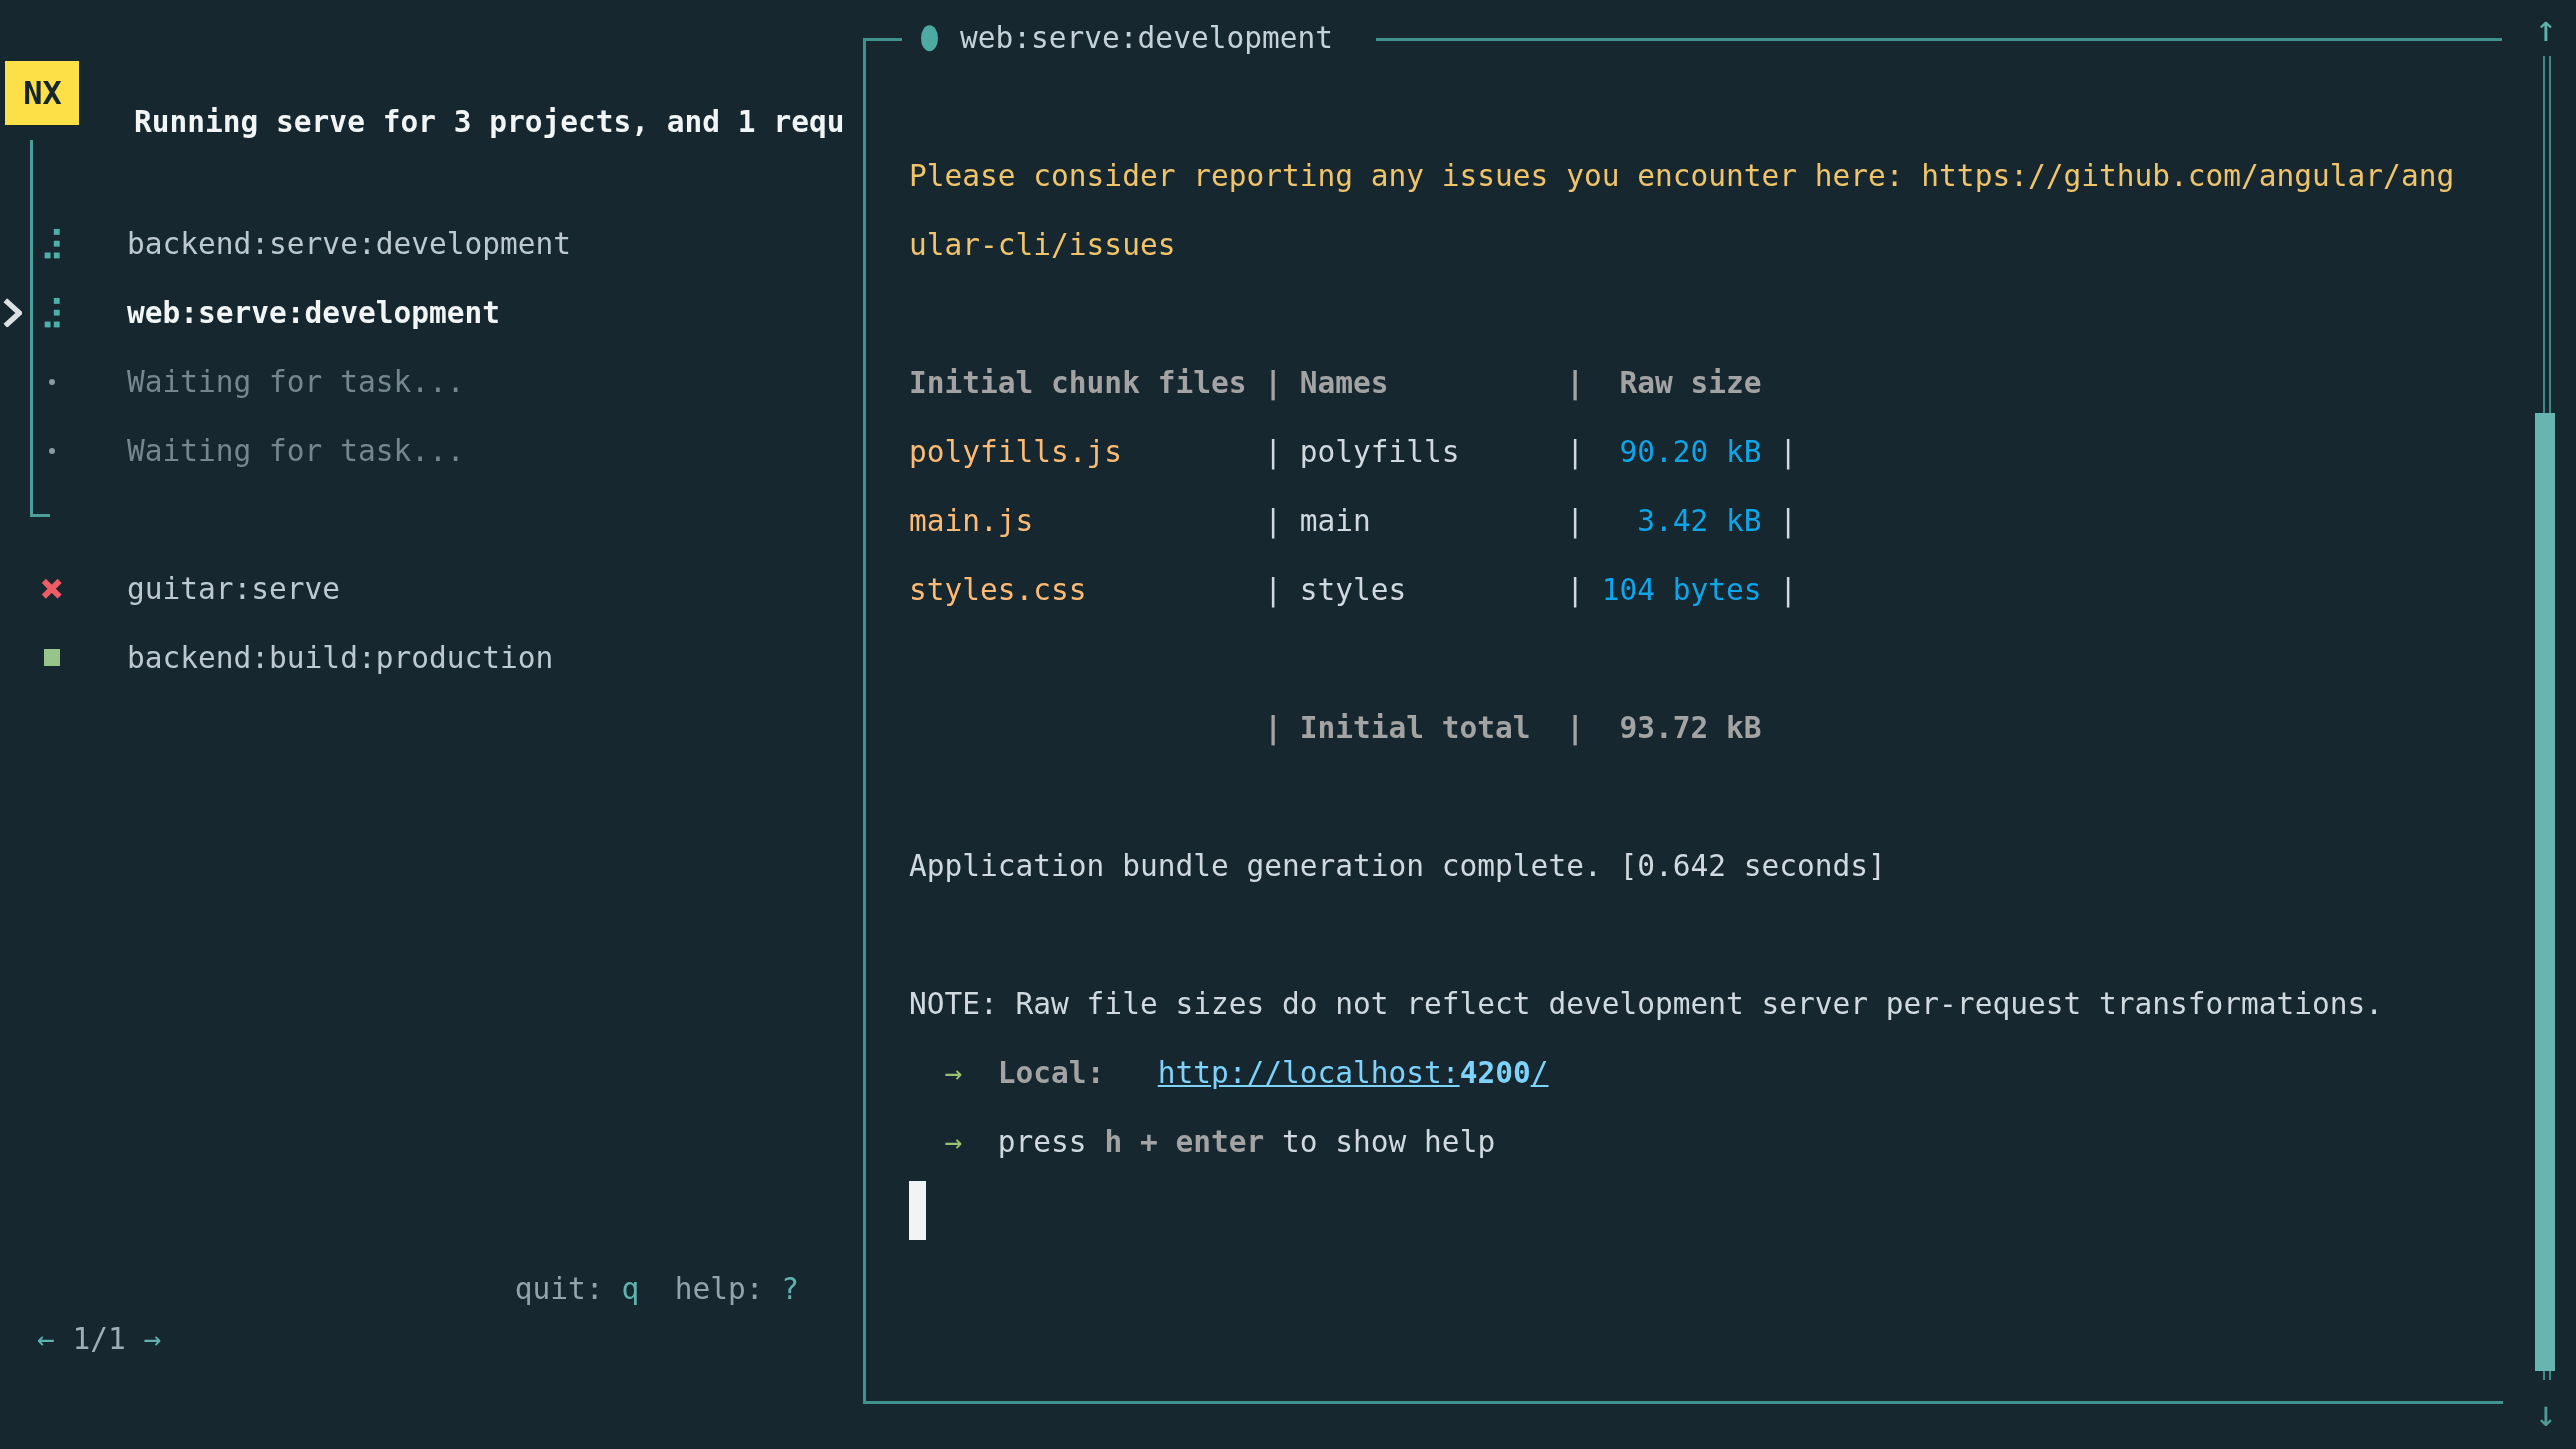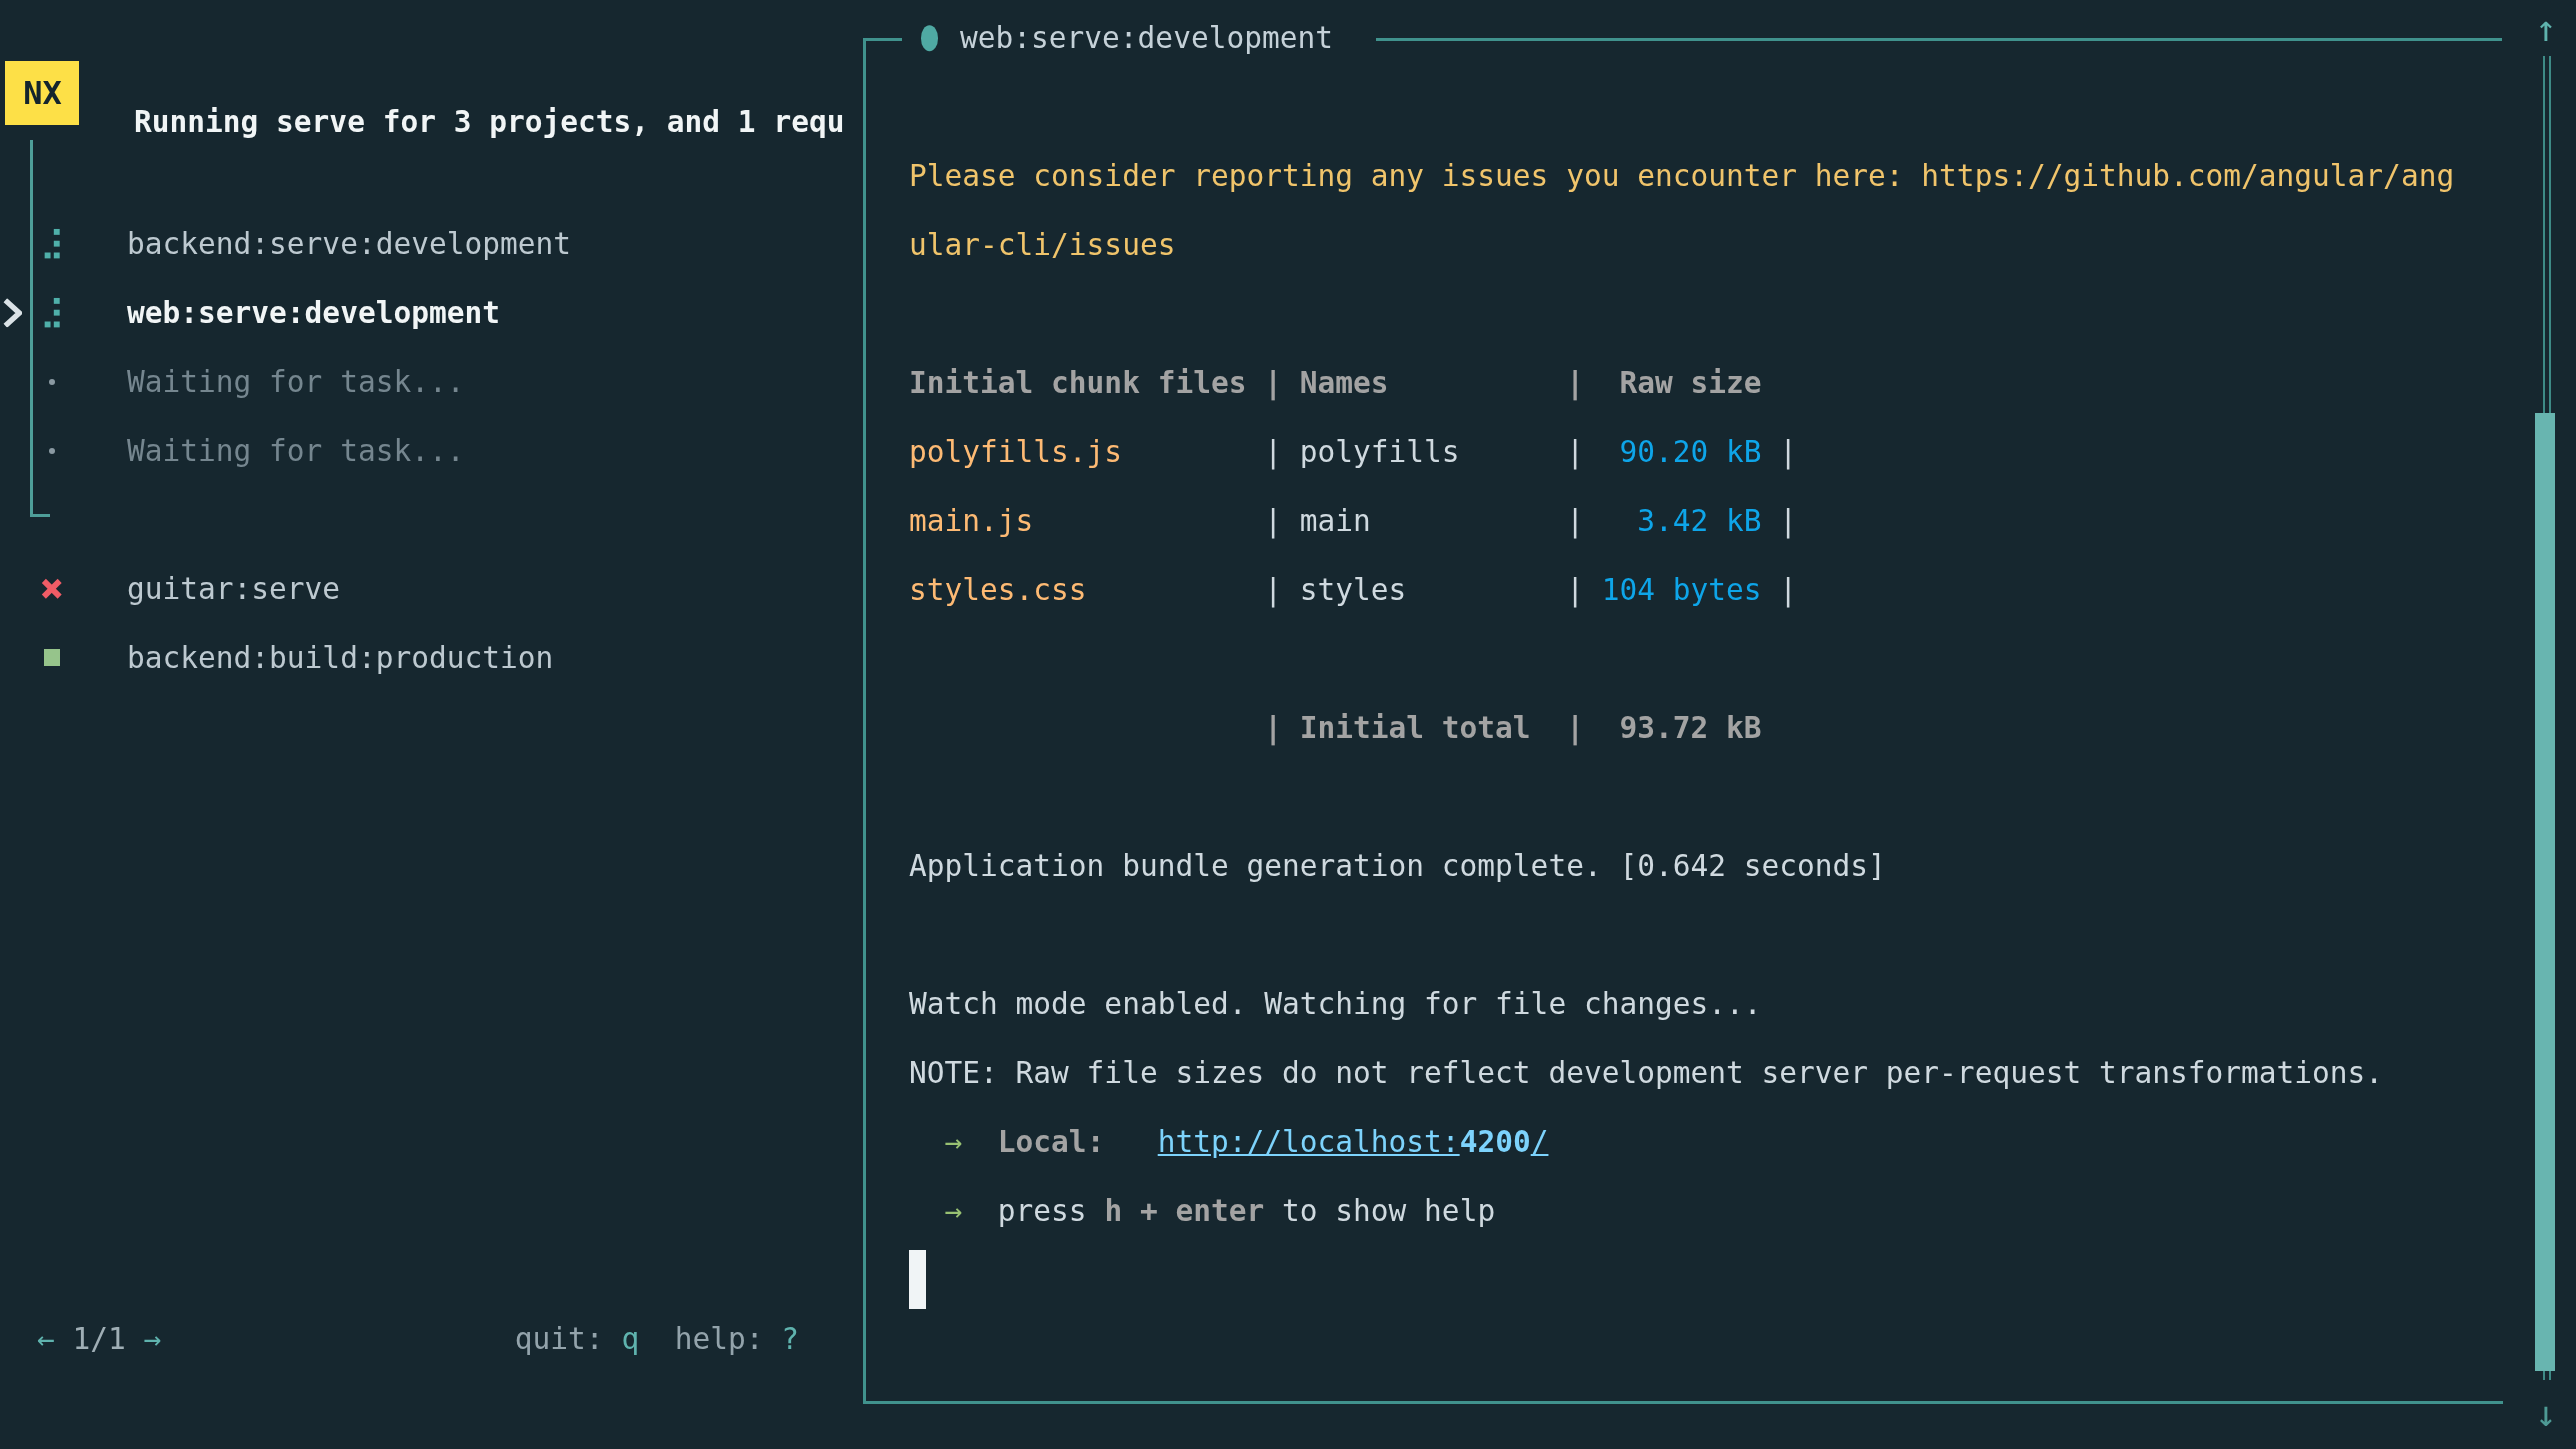--- a/index.html
+++ b/index.html
@@ -42,21 +42,21 @@
   .task-row.dim      .task-label { color: #75868F; }
   .dot-shape { width: 6px; height: 6px; border-radius: 50%; background: #8A99A2; display: block; }
   .square-shape { width: 15.4px; height: 17px; background: #96C48B; display: block; }
 
   .pagination {
     position: absolute; left: 37px; top: 1305px; height: 68px;
     display: flex; align-items: center; white-space: pre; color: #9FAEB5;
   }
   .pagination .accent { color: #5FB3AE; }
   .shortcuts {
-    position: absolute; right: 64px; top: 1305px; height: 68px;
+    position: absolute; right: 64px; top: 1255px; height: 68px;
     display: flex; align-items: center; white-space: pre; color: #93A3AB;
   }
   .shortcuts .key { color: #5FB3AE; }
 
   
   .panel { position: absolute; left: 863px; top: 0; width: 1713px; height: 1449px; }
   .pb { position: absolute; background: #40928D; }
   .pb-left   { left: 0; top: 38px; width: 2.7px; height: 1365px; }
   .pb-bottom { left: 0; top: 1401px; width: 1640px; height: 2.7px; }
   .pb-stub   { left: 0; top: 38px; width: 39px; height: 2.7px; }
@@ -192,21 +192,20 @@
         <div class="line"></div>
         <div class="line"><span class="s-b">Initial chunk files | Names          |  Raw size</span></div>
         <div class="line"><span class="s-g">polyfills.js</span><span class="s-t">        | polyfills      | </span><span class="s-z"> 90.20 kB</span><span class="s-t"> |</span></div>
         <div class="line"><span class="s-g">main.js</span><span class="s-t">             | main           | </span><span class="s-z">  3.42 kB</span><span class="s-t"> |</span></div>
         <div class="line"><span class="s-g">styles.css</span><span class="s-t">          | styles         | </span><span class="s-z">104 bytes</span><span class="s-t"> |</span></div>
         <div class="line"></div>
         <div class="line"><span class="s-b">                    | Initial total  |  93.72 kB</span></div>
         <div class="line"></div>
         <div class="line"><span class="s-t">Application bundle generation complete. [0.642 seconds]</span></div>
         <div class="line"></div>
-        <div class="line"><span class="s-t">Watch mode enabled. Watching for file changes...</span></div>
         <div class="line"><span class="s-t">NOTE: Raw file sizes do not reflect development server per-request transformations.</span></div>
         <div class="line"><span class="s-t">  </span><span class="s-a">→</span><span class="s-t">  </span><span class="s-b">Local:</span><span class="s-t">   </span><span class="s-u">http://localhost:</span><span class="s-ub">4200</span><span class="s-u">/</span></div>
         <div class="line"><span class="s-t">  </span><span class="s-a">→</span><span class="s-t">  </span><span class="s-t">press </span><span class="s-b">h + enter</span><span class="s-t"> to show help</span></div>
         <div class="line"><span class="cursor"></span></div>
       </div>
   </section>
 
   <div class="scroll-arrow scroll-up">↑</div>
   <div class="scroll-track track-a"></div>
   <div class="scroll-track track-b"></div>

